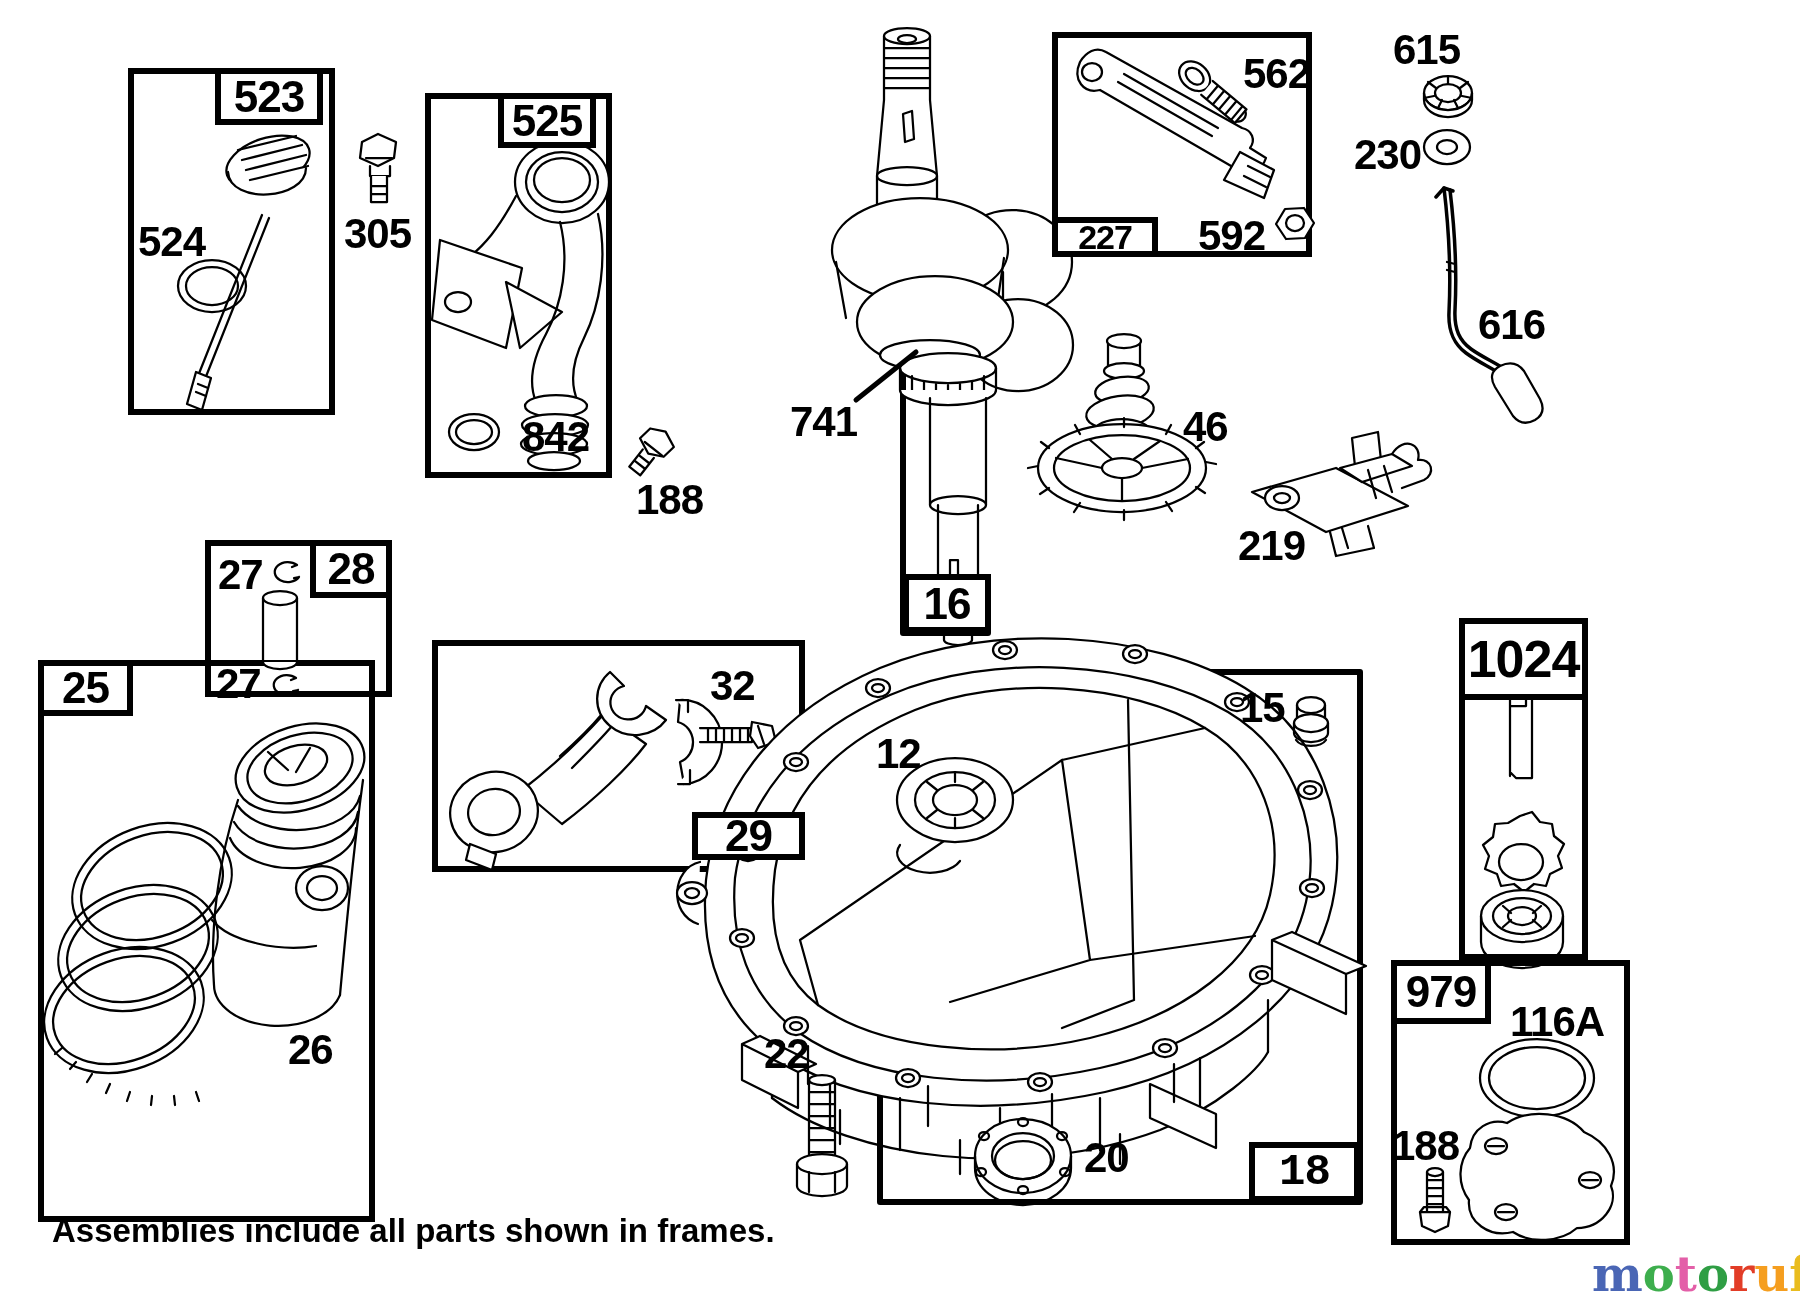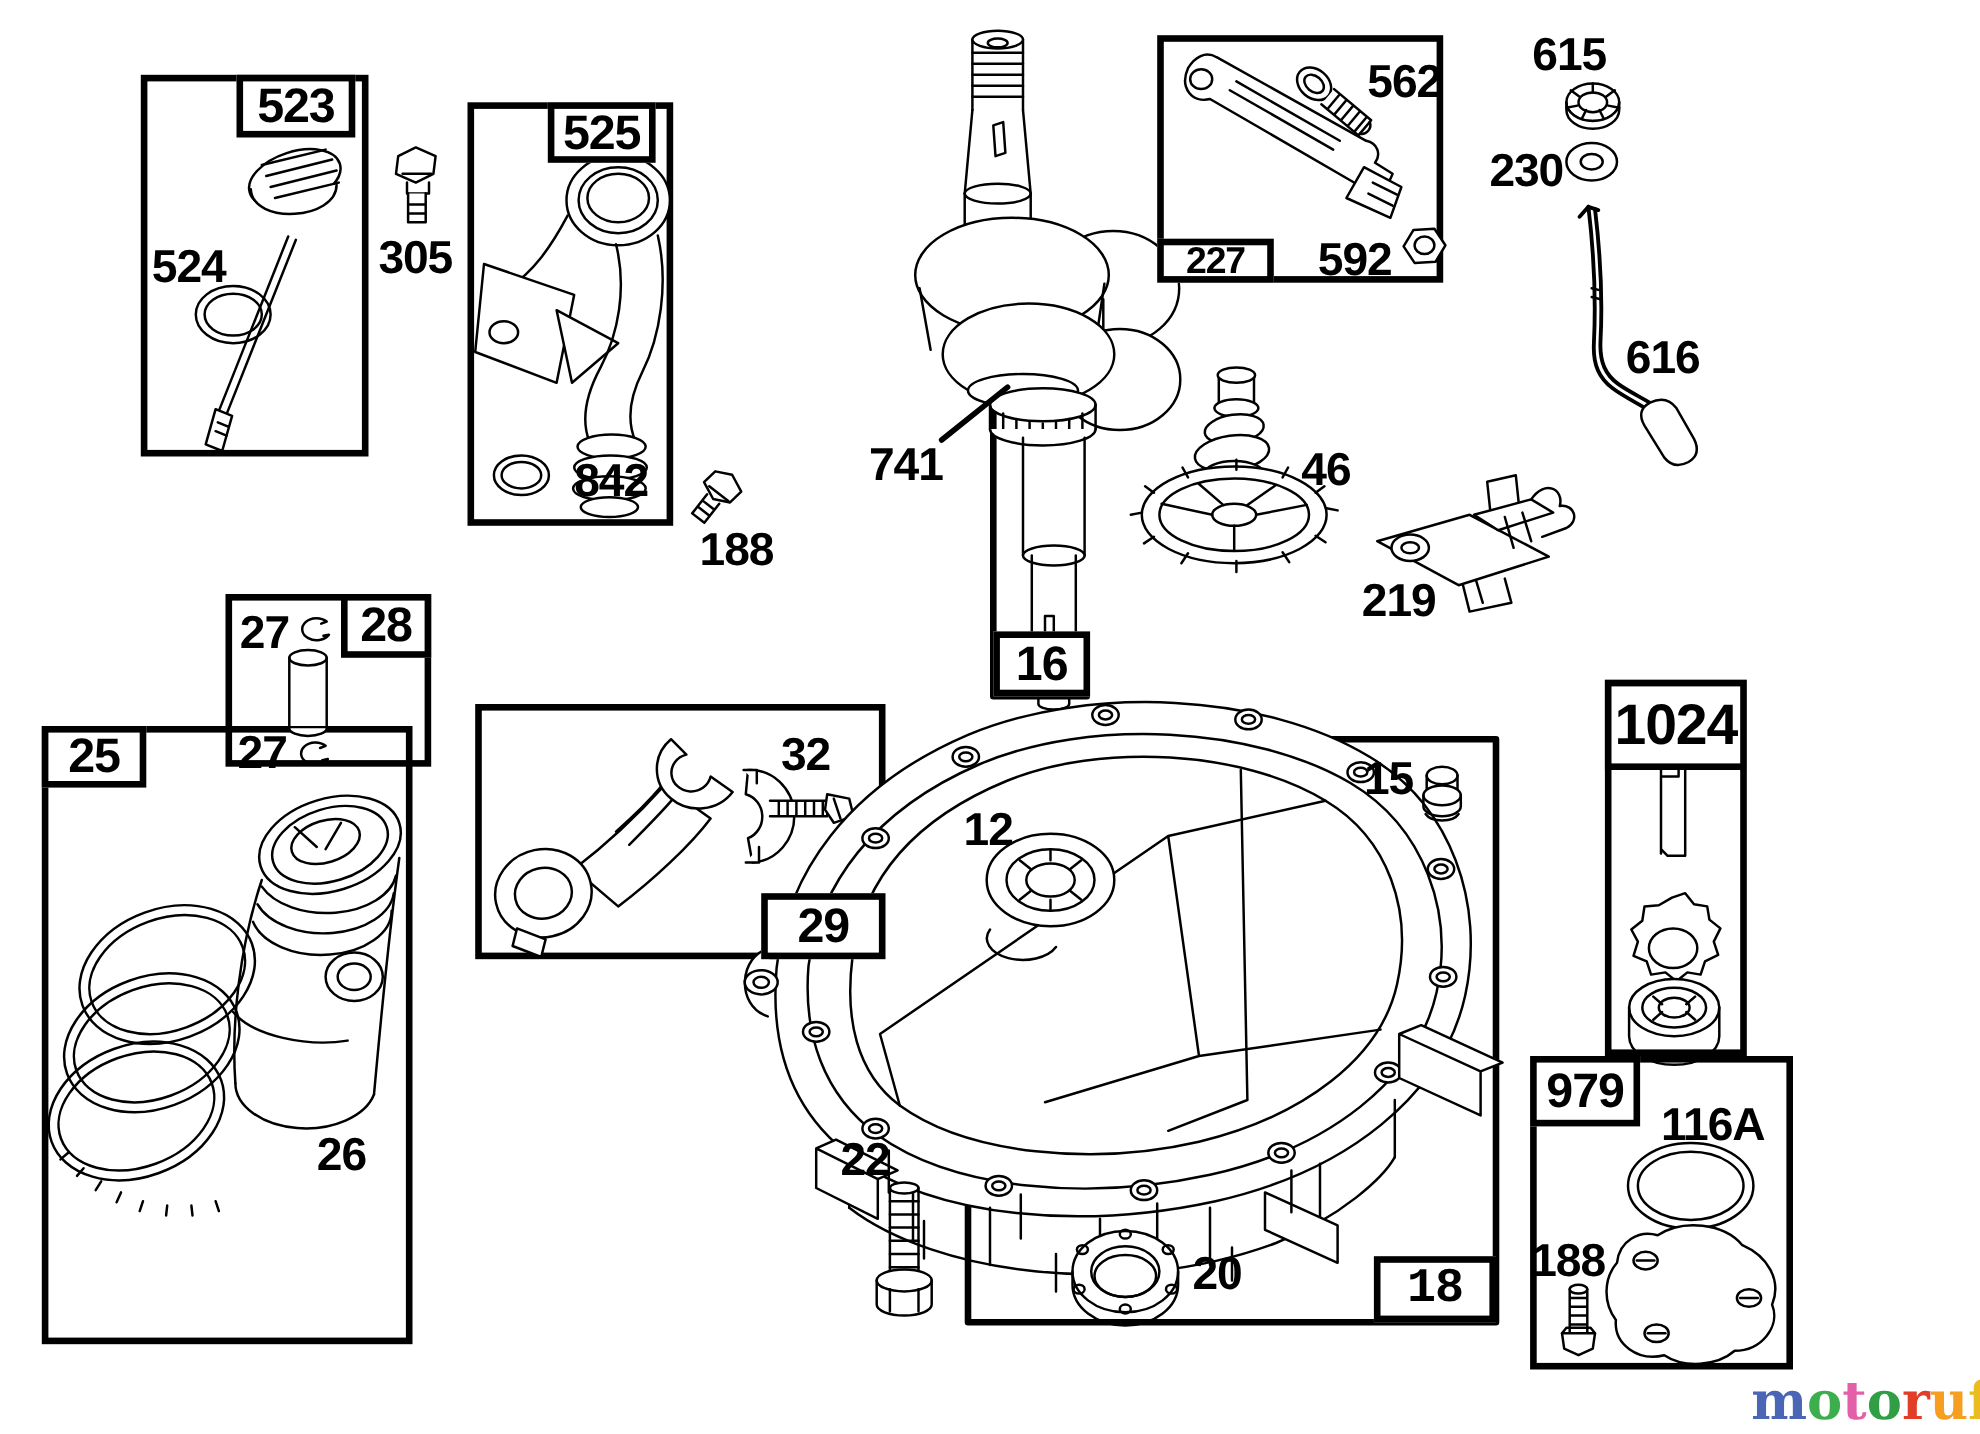--- a/index.html
+++ b/index.html
@@ -360,23 +360,24 @@
       <div class="plabel" style="left: 1510px; top: 998px;">116A</div>
       <div class="plabel" style="left: 1392px; top: 1122px;">188</div>
     </div>
   <div>
       <div class="fbox" style="left: 215px; top: 68px; width: 108px; height: 57px; font-size: 44px;">523</div>
       <div class="fbox" style="left: 498px; top: 93px; width: 98px; height: 55px; font-size: 44px;">525</div>
       <div class="fbox" style="left: 1052px; top: 217px; width: 106px; height: 40px; font-size: 34px;">227</div>
       <div class="fbox" style="left: 903px; top: 574px; width: 88px; height: 59px; font-size: 44px;">16</div>
       <div class="fbox" style="left: 310px; top: 540px; width: 82px; height: 58px; font-size: 44px;">28</div>
       <div class="fbox" style="left: 38px; top: 660px; width: 95px; height: 56px; font-size: 44px;">25</div>
-      <div class="fbox" style="left: 692px; top: 812px; width: 113px; height: 60px; font-size: 44px;">29</div>
+      <div class="fbox" style="left: 692px; top: 812px; width: 113px; height: 48px; font-size: 44px;">29</div>
       <div class="fbox" style="left: 1249px; top: 1142px; width: 111px; height: 60px; font-size: 44px; font-family: Liberation Mono, monospace;">18</div>
       <div class="fbox" style="left: 1459px; top: 618px; width: 129px; height: 82px; font-size: 52px;">1024</div>
       <div class="fbox" style="left: 1391px; top: 960px; width: 100px; height: 64px; font-size: 44px;">979</div>
     </div>
 
+  <div id="caption">Assemblies include all parts shown in frames.</div>
 
   <div id="logo">
     <span><span style="color: rgb(74, 102, 181);">m</span><span style="color: rgb(61, 174, 77);">o</span><span style="color: rgb(227, 95, 168);">t</span><span style="color: rgb(47, 158, 68);">o</span><span style="color: rgb(226, 61, 39);">r</span><span style="color: rgb(245, 158, 31);">u</span><span style="color: rgb(233, 188, 31);">f</span></span>
   </div>
 </div>
 
 </body></html>

